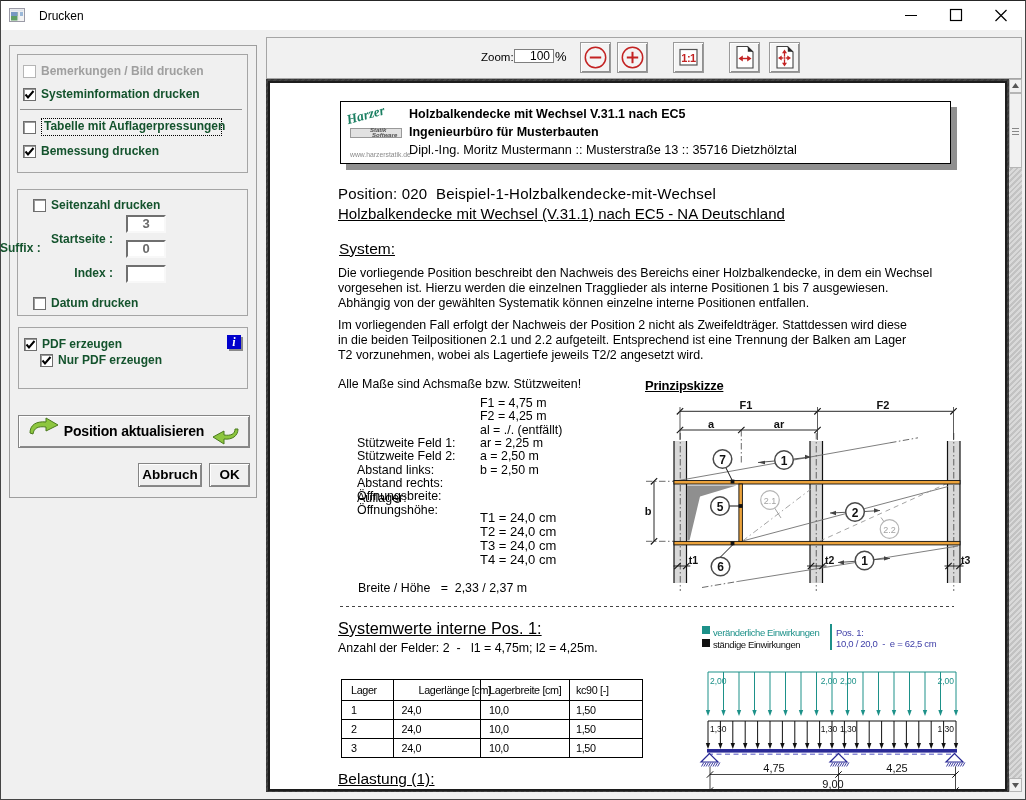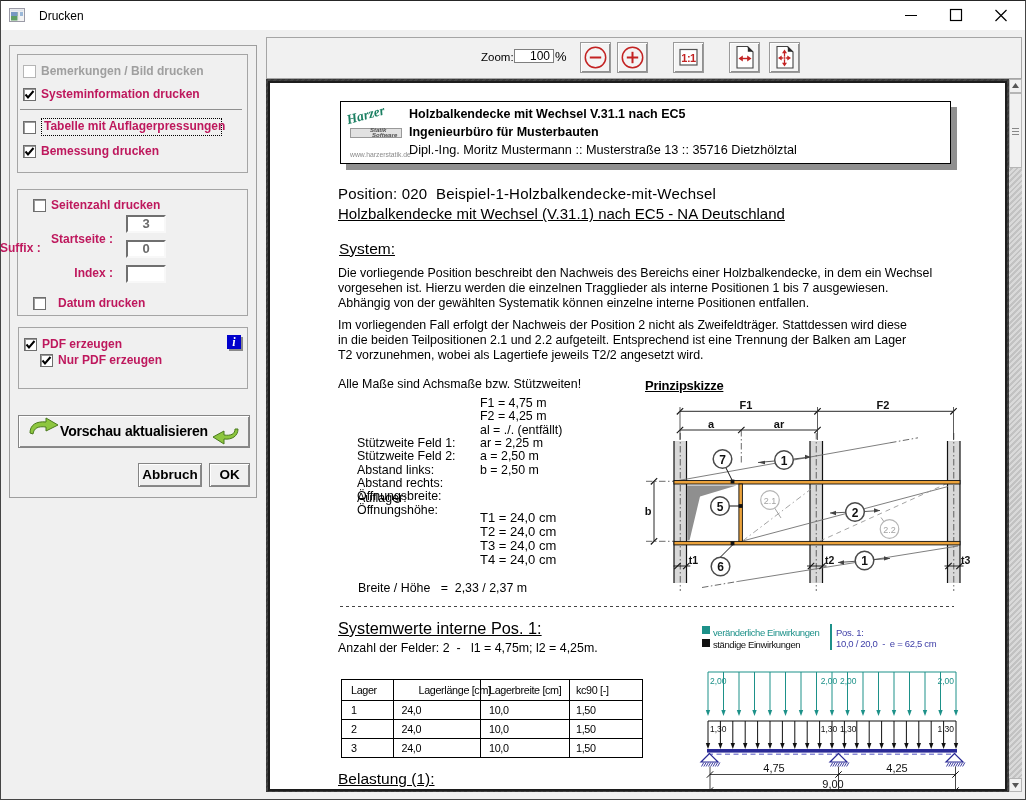--- a/index.html
+++ b/index.html
@@ -5,21 +5,21 @@
 * { margin:0; padding:0; box-sizing:border-box; }
 html,body { width:1026px; height:800px; overflow:hidden; }
 body { font-family:"Liberation Sans", sans-serif; position:relative; background:#f0f0f0; }
 .abs { position:absolute; }
 #win { position:absolute; left:0; top:0; width:1026px; height:800px; border:1px solid #454545; border-top-color:#262626; background:#f0f0f0; }
 #titlebar { position:absolute; left:1px; top:1px; width:1024px; height:29px; background:#ffffff; }
 #title-text { position:absolute; left:39px; top:9px; font-size:12px; color:#000; }
 
 .gbox { position:absolute; border:1px solid #a5a5a5; }
 .cb { position:absolute; width:13px; height:13px; background:#fff; border:1px solid #6e6e6e; box-shadow:inset 1px 1px 0 #9a9a9a; }
-.cblabel { position:absolute; font-size:12px; font-weight:bold; color:#be185d; white-space:nowrap; }
+.cblabel { position:absolute; font-size:12px; font-weight:bold; color:#14532d; white-space:nowrap; }
 .field { position:absolute; background:#fff; border-top:2px solid #6f6f6f; border-left:2px solid #6f6f6f; border-bottom:2px solid #f8f8f8; border-right:2px solid #f8f8f8; font-size:13px; font-weight:bold; color:#6a6a6a; text-align:center; line-height:14px; }
 .btn { position:absolute; background:#f0f0f0; border:1px solid #858585; box-shadow:inset 1px 1px 0 #ffffff, inset -1px -1px 0 #8a8a8a; text-align:center; font-weight:bold; color:#000; }
 
 #toolbar { position:absolute; left:266px; top:37px; width:756px; height:42px; background:#f1f1f1; border:1px solid #a5a5a5; }
 .tbtn { position:absolute; top:42px; width:31px; height:31px; background:#f4f4f4; border:1px solid #9a9a9a; box-shadow:inset 1px 1px 0 #fdfdfd, inset -1px -1px 0 #909090; }
 #viewport { position:absolute; left:266px; top:79px; width:743px; height:713px; background:repeating-linear-gradient(135deg,#383838 0 2px,#434343 2px 4px); }
 #scroll { position:absolute; left:1009px; top:79px; width:13px; height:713px; background:repeating-linear-gradient(135deg,#c2c2c2 0 2px,#d9d9d9 2px 4px); }
 #page { position:absolute; left:268px; top:81px; width:739px; height:710px; background:#fff; border:2px solid #1c1c1c; }
 .t { position:absolute; white-space:nowrap; color:#000; }
 </style>
@@ -67,36 +67,36 @@
 <div class="gbox" style="left:17px;top:189px;width:231px;height:127px;"></div>
 <div class="cb" style="left:33px;top:199px"></div>
 <div class="cblabel" style="left:51px;top:198px">Seitenzahl drucken</div>
 <div class="cblabel" style="left:0px;top:232px;width:113px;text-align:right">Startseite :</div>
 <div class="field" style="left:126px;top:215px;width:40px;height:18px;">3</div>
 <div class="cblabel" style="left:0px;top:241px;width:113px;text-align:left">Suffix :</div>
 <div class="field" style="left:126px;top:240px;width:40px;height:18px;">0</div>
 <div class="cblabel" style="left:0px;top:266px;width:113px;text-align:right">Index :</div>
 <div class="field" style="left:126px;top:265px;width:40px;height:18px;"></div>
 <div class="cb" style="left:33px;top:297px"></div>
-<div class="cblabel" style="left:58px;top:296px">Datum drucken</div>
+<div class="cblabel" style="left:51px;top:296px">Datum drucken</div>
 
 <div class="gbox" style="left:18px;top:327px;width:230px;height:62px;"></div>
 <div class="cb" style="left:24px;top:338px"></div>
 <svg class="abs" style="left:24px;top:338px" width="13" height="13">
     <path d="M2.5 6.5 L5 9.5 L10.5 3" stroke="#000" stroke-width="2" fill="none"></path>
   </svg>
 <div class="cblabel" style="left:42px;top:337px">PDF erzeugen</div>
 <div class="abs" style="left:227px;top:335px;width:14px;height:14px;background:#0000cc;box-shadow:2px 2px 0 #8a8a8a;color:#fff;font-family:'Liberation Serif',serif;font-weight:bold;font-size:12px;text-align:center;line-height:14px;font-style:italic">i</div>
 <div class="cb" style="left:40px;top:354px"></div>
 <svg class="abs" style="left:40px;top:354px" width="13" height="13">
     <path d="M2.5 6.5 L5 9.5 L10.5 3" stroke="#000" stroke-width="2" fill="none"></path>
   </svg>
 <div class="cblabel" style="left:58px;top:353px">Nur PDF erzeugen</div>
 
-<div class="btn" style="left:18px;top:415px;width:232px;height:33px;font-size:14px;letter-spacing:-0.2px;line-height:31px;">Vorschau aktualisieren</div>
+<div class="btn" style="left:18px;top:415px;width:232px;height:33px;font-size:14px;letter-spacing:-0.2px;line-height:31px;">Position aktualisieren</div>
 <svg class="abs" style="left:28px;top:417px" width="32" height="20" viewBox="0 0 32 20">
   <path d="M2 16 C2 8, 8 4, 18 5 L18 1 L30 8 L18 14 L18 10 C10 9, 6 11, 5 17 Z" fill="#8dc63f" stroke="#4a7a1e" stroke-width="1"></path>
 </svg>
 <svg class="abs" style="left:212px;top:427px" width="28" height="19" viewBox="0 0 28 19">
   <path d="M26 2 C26 9, 20 13, 12 12 L12 17 L1 10 L12 4 L12 8 C19 9, 23 7, 23 2 Z" fill="#8dc63f" stroke="#4a7a1e" stroke-width="1"></path>
 </svg>
 
 <div class="btn" style="left:138px;top:463px;width:64px;height:24px;font-size:13.5px;line-height:22px;">Abbruch</div>
 <div class="btn" style="left:209px;top:463px;width:41px;height:24px;font-size:13.5px;line-height:22px;">OK</div>
 

